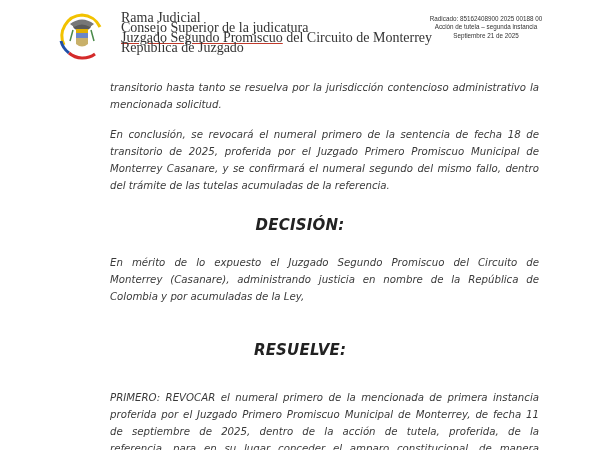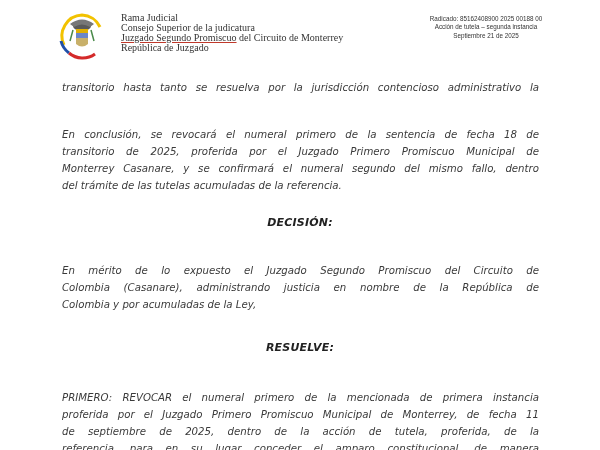--- a/index.html
+++ b/index.html
@@ -7,41 +7,41 @@
       width: 600px; height: 450px; overflow: hidden;
       background: #ffffff; position: relative;
       font-family: "DejaVu Sans", sans-serif;
       color: #2a2a2a;
     }
     .page { position: absolute; left: 0; top: 0; width: 600px; height: 450px; background: #fff; }
     .header { position: absolute; left: 0; top: 0; width: 600px; height: 70px; }
     .seal { position: absolute; left: 57px; top: 11px; width: 50px; height: 50px; }
     .court-lines {
       position: absolute; left: 121px; top: 13px;
-      font-family: "Liberation Serif", serif; font-size: 10px; line-height: 10px; color: #333;
+      font-family: "Liberation Serif", serif; font-size: 14px; line-height: 10px; color: #333;
     }
     .court-lines div { white-space: nowrap; }
     .court-lines .underl { text-decoration: underline; text-decoration-color: #c0392b; }
     .ref-lines {
       position: absolute; left: 420px; top: 15px; width: 132px; text-align: center;
       font-family: "Liberation Sans", sans-serif; font-size: 6.3px; line-height: 8.4px; color: #333;
     }
     .ref-lines div { white-space: nowrap; }
     .body-text {
       position: absolute; left: 62px; width: 477px;
       font-size: 10.2px; line-height: 17px; text-align: justify; text-align-last: left;
       color: #3a3a3a;
     }
-    .body-text .line { display: block; white-space: nowrap; text-align-last: justify; text-align: justify; }
+    .body-text .line { display: block; white-space: nowrap; text-align-last: justify; text-align: justify; margin-left: 48px; }
     .body-text .line.last { text-align-last: left; }
     .it { font-style: italic; }
     .b { font-weight: normal; }
     .heading {
       position: absolute; left: 0; width: 600px; text-align: center;
-      font-size: 11px; font-weight: bold; font-style: italic; color: #222;
+      font-size: 15px; font-weight: bold; font-style: italic; color: #222;
       letter-spacing: 0.2px;
     }
   </style>
 </head>
 <body>
 
 <div class="page">
 
   <div class="header">
     <svg class="seal" viewBox="0 0 50 50">
@@ -63,34 +63,35 @@
     </div>
     <div class="ref-lines">
       <div>Radicado: 85162408900 2025 00188 00</div>
       <div>Acción de tutela – segunda instancia</div>
       <div>Septiembre 21 de 2025</div>
     </div>
   </div>
 
   <div class="body-text it" style="top:79px;">
     <span class="line">transitorio hasta tanto se resuelva por la jurisdicción contencioso administrativo la</span>
+    <span class="line last">mencionada solicitud.</span>
   </div>
 
   <div class="body-text it" style="top:126px;">
     <span class="line">En conclusión, se revocará el numeral primero de la sentencia de fecha 18 de</span>
     <span class="line">transitorio de 2025, proferida por el Juzgado Primero Promiscuo Municipal de</span>
     <span class="line">Monterrey Casanare, y se confirmará el numeral segundo del mismo fallo, dentro</span>
     <span class="line last">del trámite de las tutelas acumuladas de la referencia.</span>
   </div>
 
   <div class="heading" style="top:216px;">DECISIÓN:</div>
 
-  <div class="body-text it" style="top:262px;">
+  <div class="body-text it" style="top:254px;">
     <span class="line">En mérito de lo expuesto el Juzgado Segundo Promiscuo del Circuito de</span>
-    <span class="line">Colombia (Casanare), administrando justicia en nombre de la República de</span>
+    <span class="line">Monterrey (Casanare), administrando justicia en nombre de la República de</span>
     <span class="line last">Colombia y por acumuladas de la Ley,</span>
   </div>
 
   <div class="heading" style="top:341px;">RESUELVE:</div>
 
   <div class="body-text it" style="top:389px;">
     <span class="line"><span class="b">PRIMERO: REVOCAR</span><span> el numeral primero de la mencionada de primera instancia</span></span>
     <span class="line">proferida por el Juzgado Primero Promiscuo Municipal de Monterrey, de fecha 11</span>
     <span class="line">de septiembre de 2025, dentro de la acción de tutela, proferida, de la</span>
     <span class="line"><span>referencia, para en su lugar </span><span class="b">conceder el amparo constitucional, de manera</span></span>

